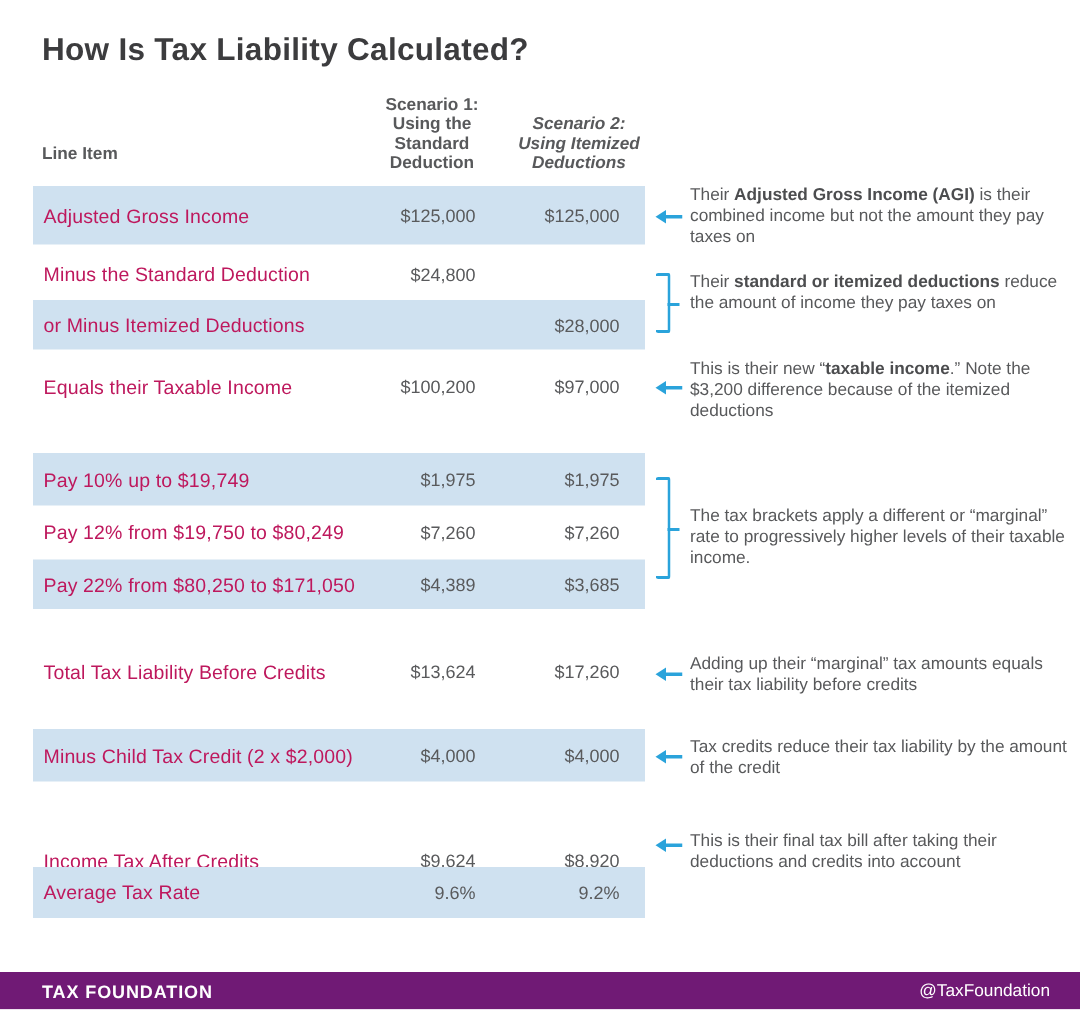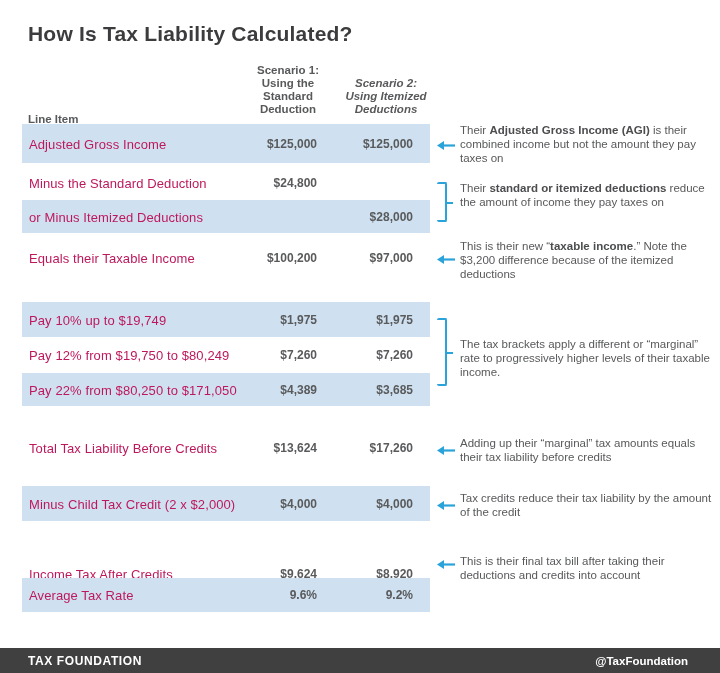--- a/index.html
+++ b/index.html
@@ -8,33 +8,33 @@
   #canvas {
     position:relative; width:720px; height:673px; background:#ffffff;
     overflow:hidden; margin:0 auto;
   }
   .title {
     position:absolute; left:28px; top:22px;
     font-size:21px; font-weight:bold; color:#3c3c3e; letter-spacing:0.2px;
   }
   
   .colhead { position:absolute; font-size:11.5px; font-weight:bold; color:#58595b; line-height:13px; }
-  .colhead.lineitem { left:28px; top:113px; }
+  .colhead.lineitem { left:28px; top:97px; }
   .colhead.s1 { left:240px; top:64px; width:96px; text-align:center; white-space:pre-line; }
   .colhead.s2 { left:330px; top:77px; width:112px; text-align:center; white-space:pre-line;font-style:italic; }
   
   .row { position:absolute; left:22px; width:408px; }
   .row.shaded { background:#cfe1f0; }
   .row .lbl {
     position:absolute; left:7px; top:50%; transform:translateY(-50%);
     font-size:13px; font-weight:normal; color:#be185d; letter-spacing:0.1px;
   }
   .row .v {
     position:absolute; top:50%; transform:translateY(-50%);
-    font-size:12px; font-weight:bold; color:#595a5c;
+    font-size:12px; font-weight:normal; color:#595a5c;
   }
   .row .v1 { right:113px; }
   .row .v2 { right:17px; }
   
   .note {
     position:absolute; left:460px; width:256px;
     font-size:11.5px; color:#58595b; line-height:14px;
   }
   .note b { color:#4c4d4f; }
   .arrow { position:absolute; left:436px; width:19px; height:11px; }
@@ -42,29 +42,29 @@
     position:absolute; left:437px; width:10px;
     border:2px solid #2aa3db; border-left:none; border-radius:2px;
   }
   .bracket::after {
     content:""; position:absolute; right:-8px; top:50%; width:8px;
     border-top:2px solid #2aa3db;
   }
   
   .footer {
     position:absolute; left:0; bottom:0; width:720px; height:25px;
-    background:#404040; color:#ffffff;
+    background:#701a75; color:#ffffff;
   }
   .footer .brand {
     position:absolute; left:28px; top:50%; transform:translateY(-50%);
     font-size:12px; font-weight:bold; letter-spacing:0.6px;
   }
   .footer .handle {
-    position:absolute; right:32px; top:50%; transform:translateY(-50%);
-    font-size:11.5px; font-weight:bold;
+    position:absolute; right:20px; top:50%; transform:translateY(-50%);
+    font-size:11.5px; font-weight:normal;
   }
 </style>
 </head>
 <body>
 
 <div id="canvas">
 
   <h1 class="title">How Is Tax Liability Calculated?</h1>
 
   <div class="colhead lineitem">Line Item</div>

